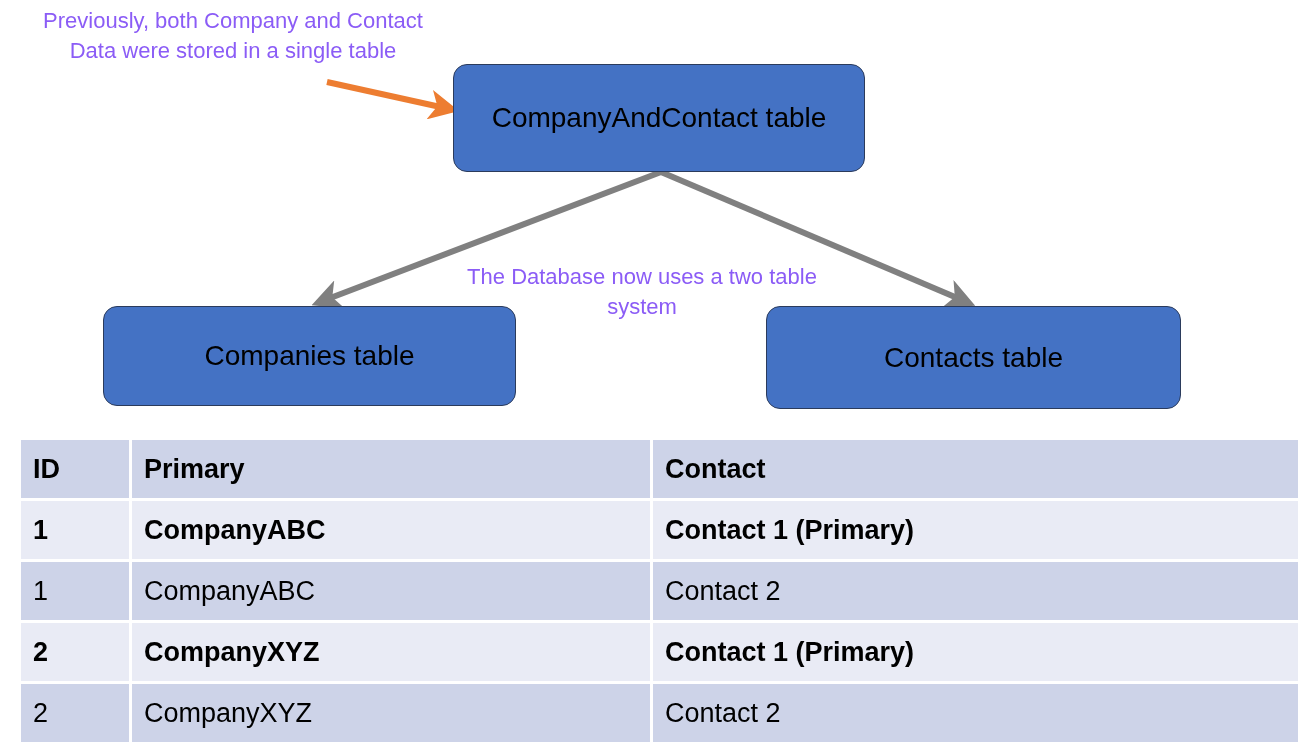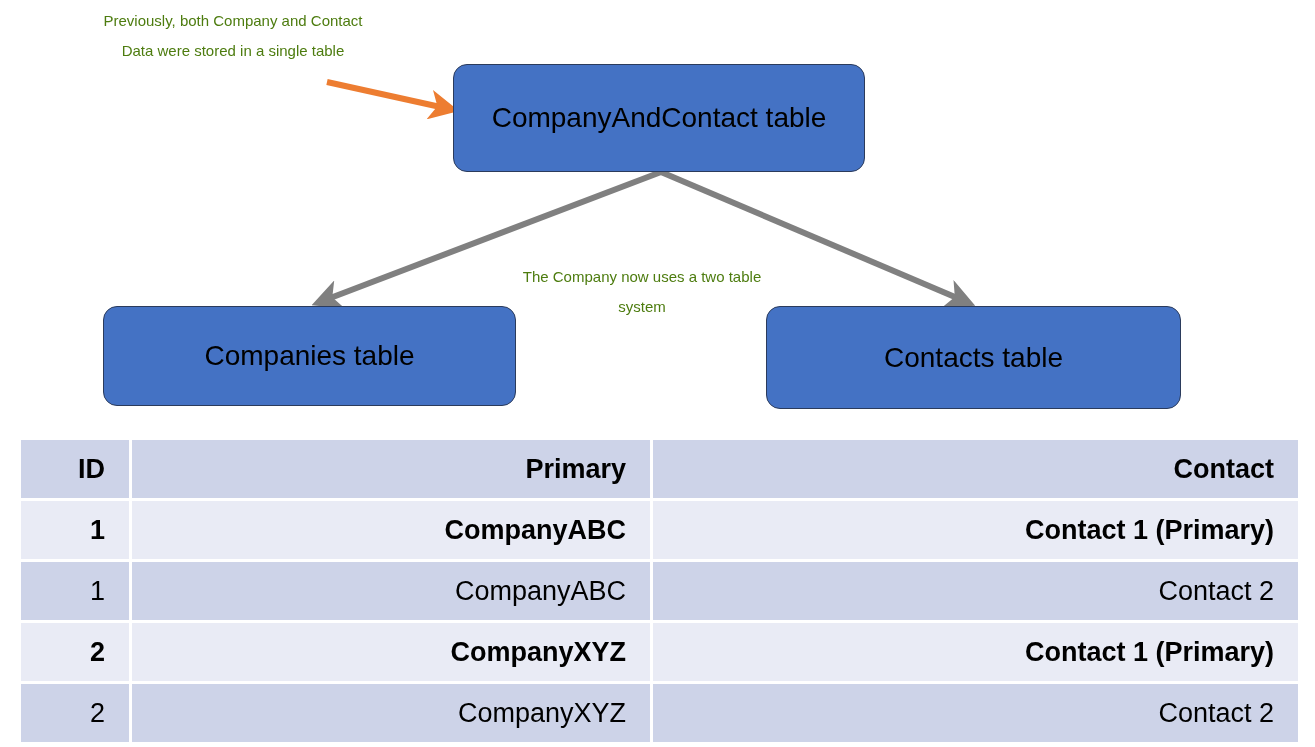--- a/index.html
+++ b/index.html
@@ -20,23 +20,23 @@
     position: absolute;
     left: 0;
     top: 0;
     width: 1315px;
     height: 747px;
   }
 
   
   .caption {
     position: absolute;
-    font-size: 15px;
+    font-size: 22px;
     line-height: 30px;
-    color: #4d7c0f;
+    color: #8b5cf6;
     white-space: pre-line;
     font-family: "Liberation Sans", sans-serif;
   }
   #caption-previous {
     left: 8px;
     top: 6px;
     width: 450px;
     text-align: center;
   }
   #caption-twotable {
@@ -101,25 +101,25 @@
     border-spacing: 0;
     table-layout: fixed;
     font-family: "Liberation Sans", sans-serif;
   }
   #data-table col.col-id    { width: 111px; }
   #data-table col.col-comp  { width: 521px; }
   #data-table col.col-cont  { width: 645px; }
 
   #data-table th,
   #data-table td {
-    padding: 0 24px;
+    padding: 0 12px;
     height: 58px;
     font-size: 27px;
     color: #000000;
-    text-align: right;
+    text-align: left;
     vertical-align: middle;
     border-right: 3px solid #ffffff;
     border-bottom: 3px solid #ffffff;
     overflow: hidden;
     white-space: nowrap;
   }
   #data-table th:last-child,
   #data-table td:last-child { border-right: none; }
 
   #data-table thead th {
@@ -149,21 +149,21 @@
     <line x1="661" y1="172" x2="325" y2="300" stroke="#808080" stroke-width="6" marker-end="url(#grayHead)"></line>
 
     <line x1="661" y1="172" x2="962" y2="300" stroke="#808080" stroke-width="6" marker-end="url(#grayHead)"></line>
 
     <line x1="327" y1="82" x2="445" y2="108" stroke="#ED7D31" stroke-width="6" marker-end="url(#orangeHead)"></line>
   </svg>
 
   <div class="caption" id="caption-previous">Previously, both Company and Contact
 Data were stored in a single table</div>
 
-  <div class="caption" id="caption-twotable">The Company now uses a two table
+  <div class="caption" id="caption-twotable">The Database now uses a two table
 system</div>
 
   <div class="node-box" id="node-company-and-contact">CompanyAndContact
 table</div>
 
   <div class="node-box" id="node-companies">Companies table</div>
 
   <div class="node-box" id="node-contacts">Contacts table</div>
 
   <table id="data-table">

